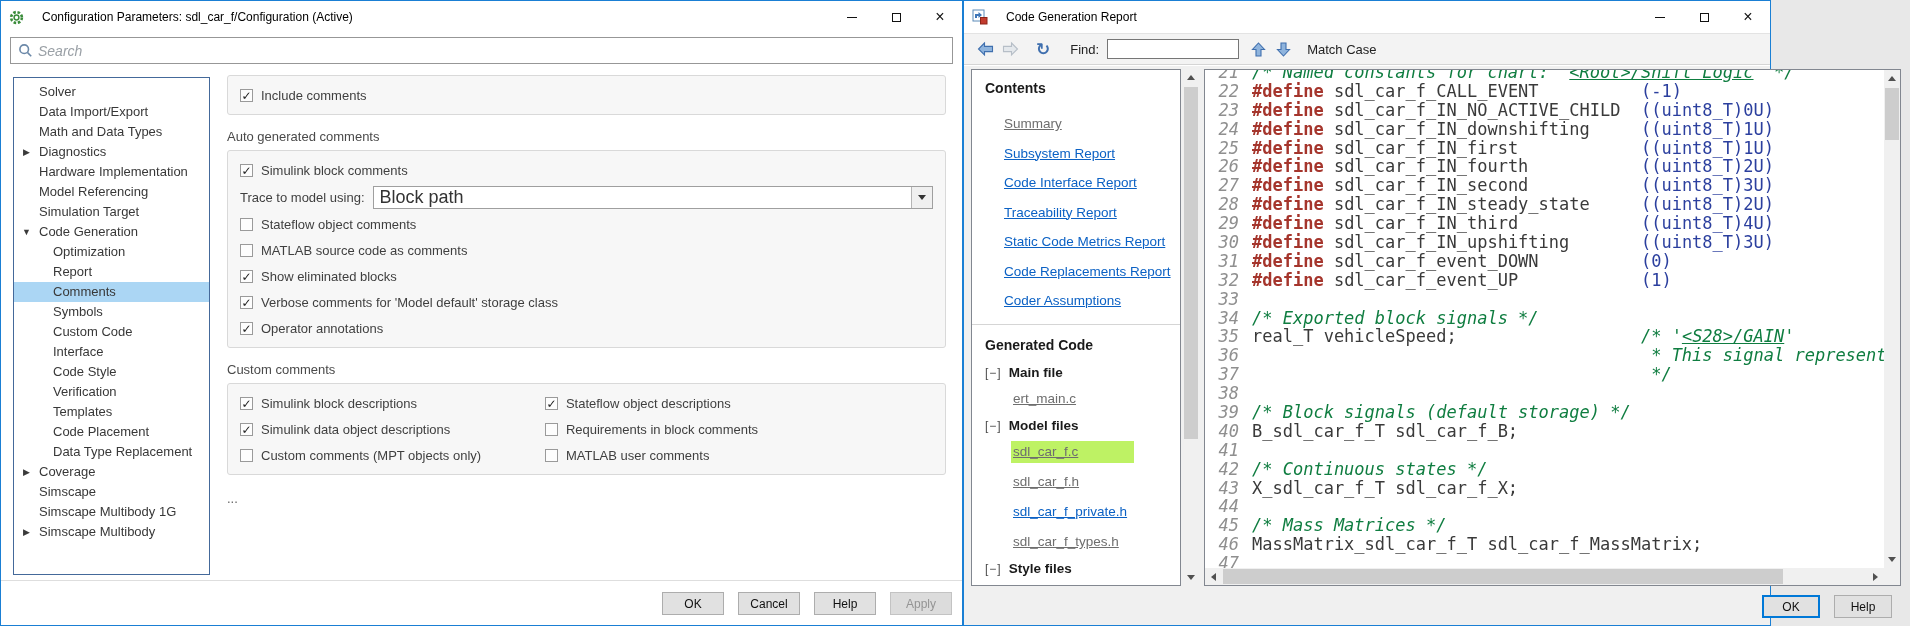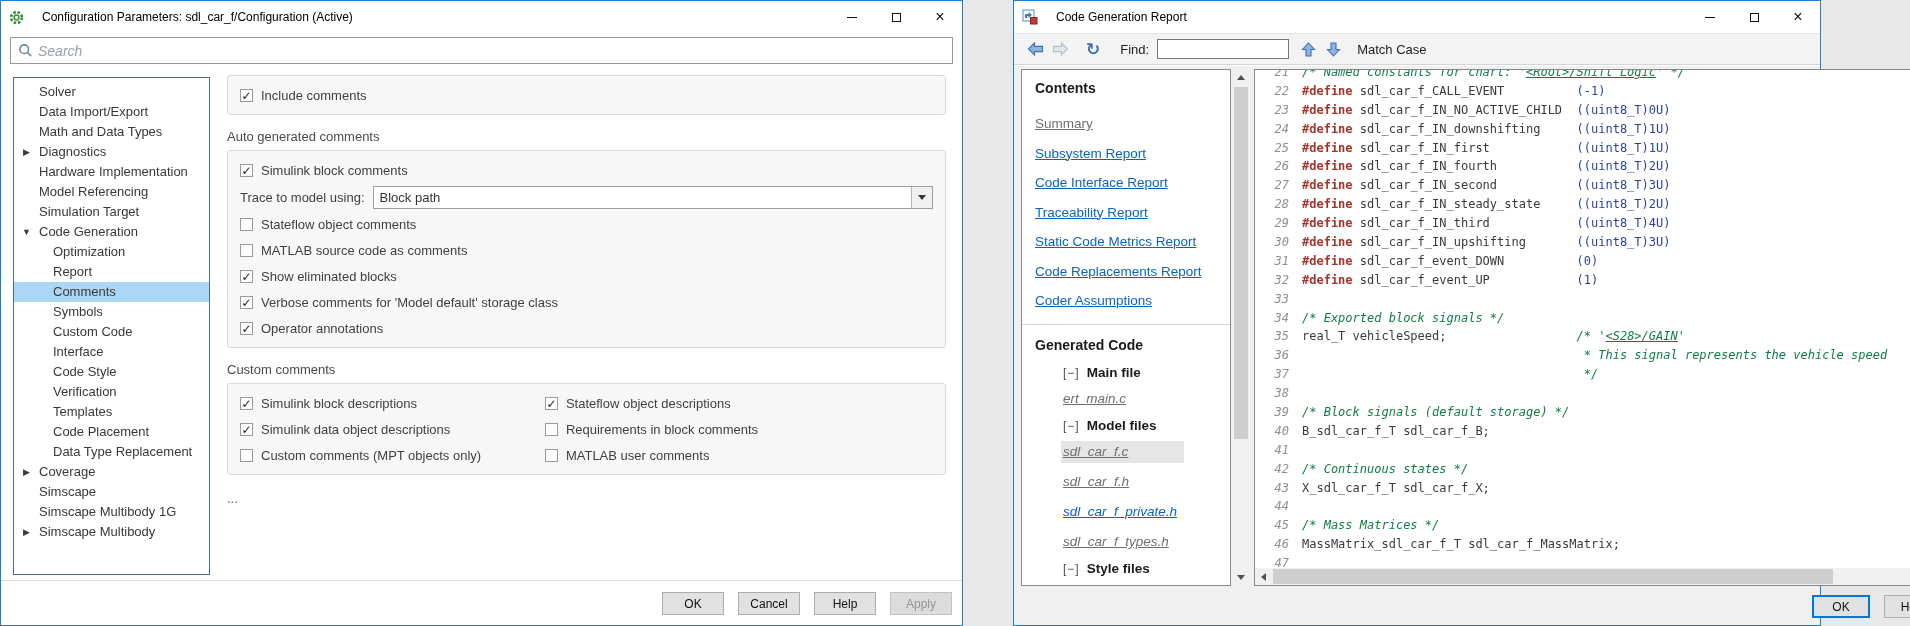--- a/index.html
+++ b/index.html
@@ -2,21 +2,21 @@
 <html><head>
 <meta charset="utf-8">
 <style>
   * { box-sizing: border-box; margin: 0; padding: 0; }
   html,body { width:1910px; height:626px; overflow:hidden; background:#e8e8e8;
               font-family:"Liberation Sans","DejaVu Sans",sans-serif; }
   .canvas { position:relative; width:1910px; height:626px; }
 
   .win { position:absolute; top:0; height:626px; background:#fff; border:1px solid #1a7fd4; }
   .win-left  { left:0;     width:963px; }
-  .win-right { left:1013px; width:808px; }
+  .win-right { left:963px; width:808px; }
 
   
   .titlebar { height:32px; display:flex; align-items:center; padding-left:8px; background:#fff; position:relative; }
   .ttext { font-size:12px; color:#000; margin-left:18px; white-space:nowrap; }
   .wbtns { position:absolute; right:0; top:0; height:32px; display:flex; }
   .wbtn { width:44px; height:32px; display:flex; align-items:center; justify-content:center; }
   .glyph-min { width:10px; height:1px; background:#111; }
   .glyph-max { width:9px; height:9px; border:1px solid #111; }
   .glyph-x { font-size:16px; color:#111; line-height:1; }
 
@@ -41,21 +41,21 @@
   .sec-auto, .sec-custom { margin-top:14px; }
   .groupbox { border:1px solid #d9d9d9; border-radius:3px; background:#f7f7f7; padding:6px 12px; }
   .cbrow { height:26px; display:flex; align-items:center; }
   .cb { width:13px; height:13px; border:1px solid #9a9a9a; background:#fdfdfd; flex:0 0 13px;
         font-size:12px; line-height:12px; text-align:center; color:#1a1a1a; font-weight:bold; }
   .cbl { font-size:13px; color:#3f3f3f; margin-left:8px; white-space:nowrap; }
   .comborow { height:28px; display:flex; align-items:center; }
   .combolabel { font-size:13px; color:#3f3f3f; white-space:nowrap; }
   .combo { flex:1; height:23px; margin-left:8px; border:1px solid #9f9f9f; background:#fff;
            display:flex; align-items:center; position:relative; }
-  .comboval { font-size:13px; color:#333; margin-left:6px; flex:1; }
+  .comboval { font-size:18px; color:#333; margin-left:6px; flex:1; }
   .combobtn { width:21px; height:100%; border-left:1px solid #b5b5b5; background:#f0f0f0;
               display:flex; align-items:center; justify-content:center; }
   .tri-d { width:0; height:0; border-left:4px solid transparent; border-right:4px solid transparent;
            border-top:5px solid #333; }
   .grp-custom { display:flex; }
   .ccol { width:44%; }
   .ccol.c2 { width:56%; }
   .ellipsis { font-size:13px; color:#666; margin-top:16px; }
 
   .btm-divider { position:absolute; left:0; right:0; bottom:44px; border-top:1px solid #dedede; }
@@ -73,41 +73,41 @@
   .tb-input { width:132px; height:20px; margin-left:8px; border:1px solid #767676; background:#fff;
               font-size:12px; padding:0 4px; outline:none; font-family:"Liberation Sans","DejaVu Sans",sans-serif; }
   .tb-up { margin-left:12px; } .tb-dn { margin-left:10px; }
   .tb-match { font-size:13px; color:#222; margin-left:16px; }
 
   .rcontent { position:absolute; left:0; top:65px; right:0; bottom:38px; background:#f0f0f0; }
 
   .sidepane { position:absolute; left:7px; top:3px; width:210px; height:517px; background:#fff;
               border:1px solid #828790; overflow:hidden; padding:10px 0 0 13px; }
   .pane-h { font-size:14px; font-weight:bold; color:#1a1a1a; }
-  .toc { margin-top:18px; }
+  .toc { margin-top:18px;margin-left:19px; }
   .toclink { display:block; width:max-content; font-size:13.5px; line-height:19px; margin-bottom:10.5px;
              text-decoration:underline; color:#0b61c4; cursor:pointer; }
   .toclink.visited { color:#6e6e6e; }
   .sdivider { border-top:1px solid #d5d5d5; margin:14px 0 12px -13px; }
   .gc-groups { margin-top:12px; }
   .gc-group { margin-bottom:2px; }
-  .gc-head { font-size:13.5px; margin-bottom:8px;margin-left:28px; }
+  .gc-head { font-size:13.5px; margin-bottom:8px; }
   .expander { color:#4d4d4d; font-size:12px; margin-right:7px; letter-spacing:1px; cursor:pointer; }
   .gc-title { font-weight:bold; color:#1a1a1a; }
   .gc-file { display:block; width:max-content; margin:0 0 8px 26px; font-size:13.5px; line-height:19px;
-             text-decoration:underline; color:#0b61c4; padding:1px 6px 2px 2px; cursor:pointer;font-style:italic; }
+             text-decoration:underline; color:#0b61c4; padding:1px 6px 2px 2px; cursor:pointer; }
   .gc-file.visited { color:#6e6e6e; }
-  .gc-file.hl { background:#e5e5e5; padding-right:56px; }
+  .gc-file.hl { background:#bef264; padding-right:56px; }
 
   .sidescroll { position:absolute; left:219px; top:3px; width:16px; height:517px; background:#f0f0f0; }
   .codepane { position:absolute; left:240px; top:3px; width:697px; height:517px; background:#fff; border:1px solid #828790; }
   .codeview { position:absolute; left:0; top:0; right:16px; bottom:17px; overflow:hidden; }
   .codelines { margin-top:-7px; padding-left:10px; }
   .cl { white-space:pre; font-family:"DejaVu Sans Mono","Liberation Mono",monospace;
-        font-size:12px; line-height:18.9px; height:18.9px; color:#3a3a3a; }
+        font-size:17px; line-height:18.9px; height:18.9px; color:#3a3a3a; }
   .ln { display:inline-block; width:24px; text-align:right; margin-right:13px; color:#8f8f8f; font-style:italic; }
   .seg-kw  { color:#a5352c; font-weight:bold; }
   .seg-id  { color:#3a3a3a;text-align:right; }
   .seg-val { color:#2b3f9e; }
   .seg-cmt { color:#0f7d40; font-style:italic; }
   .seg-lnk { color:#0f7d40; font-style:italic; text-decoration:underline; cursor:pointer; }
   .vscroll { position:absolute; top:0; right:0; bottom:17px; width:16px; background:#f0f0f0; }
   .hscroll { position:absolute; left:0; right:16px; bottom:0; height:17px; background:#f0f0f0; }
   .corner { position:absolute; right:0; bottom:0; width:16px; height:17px; background:#f0f0f0; }
   .sarr { position:absolute; width:16px; height:17px; display:flex; align-items:center; justify-content:center; }

